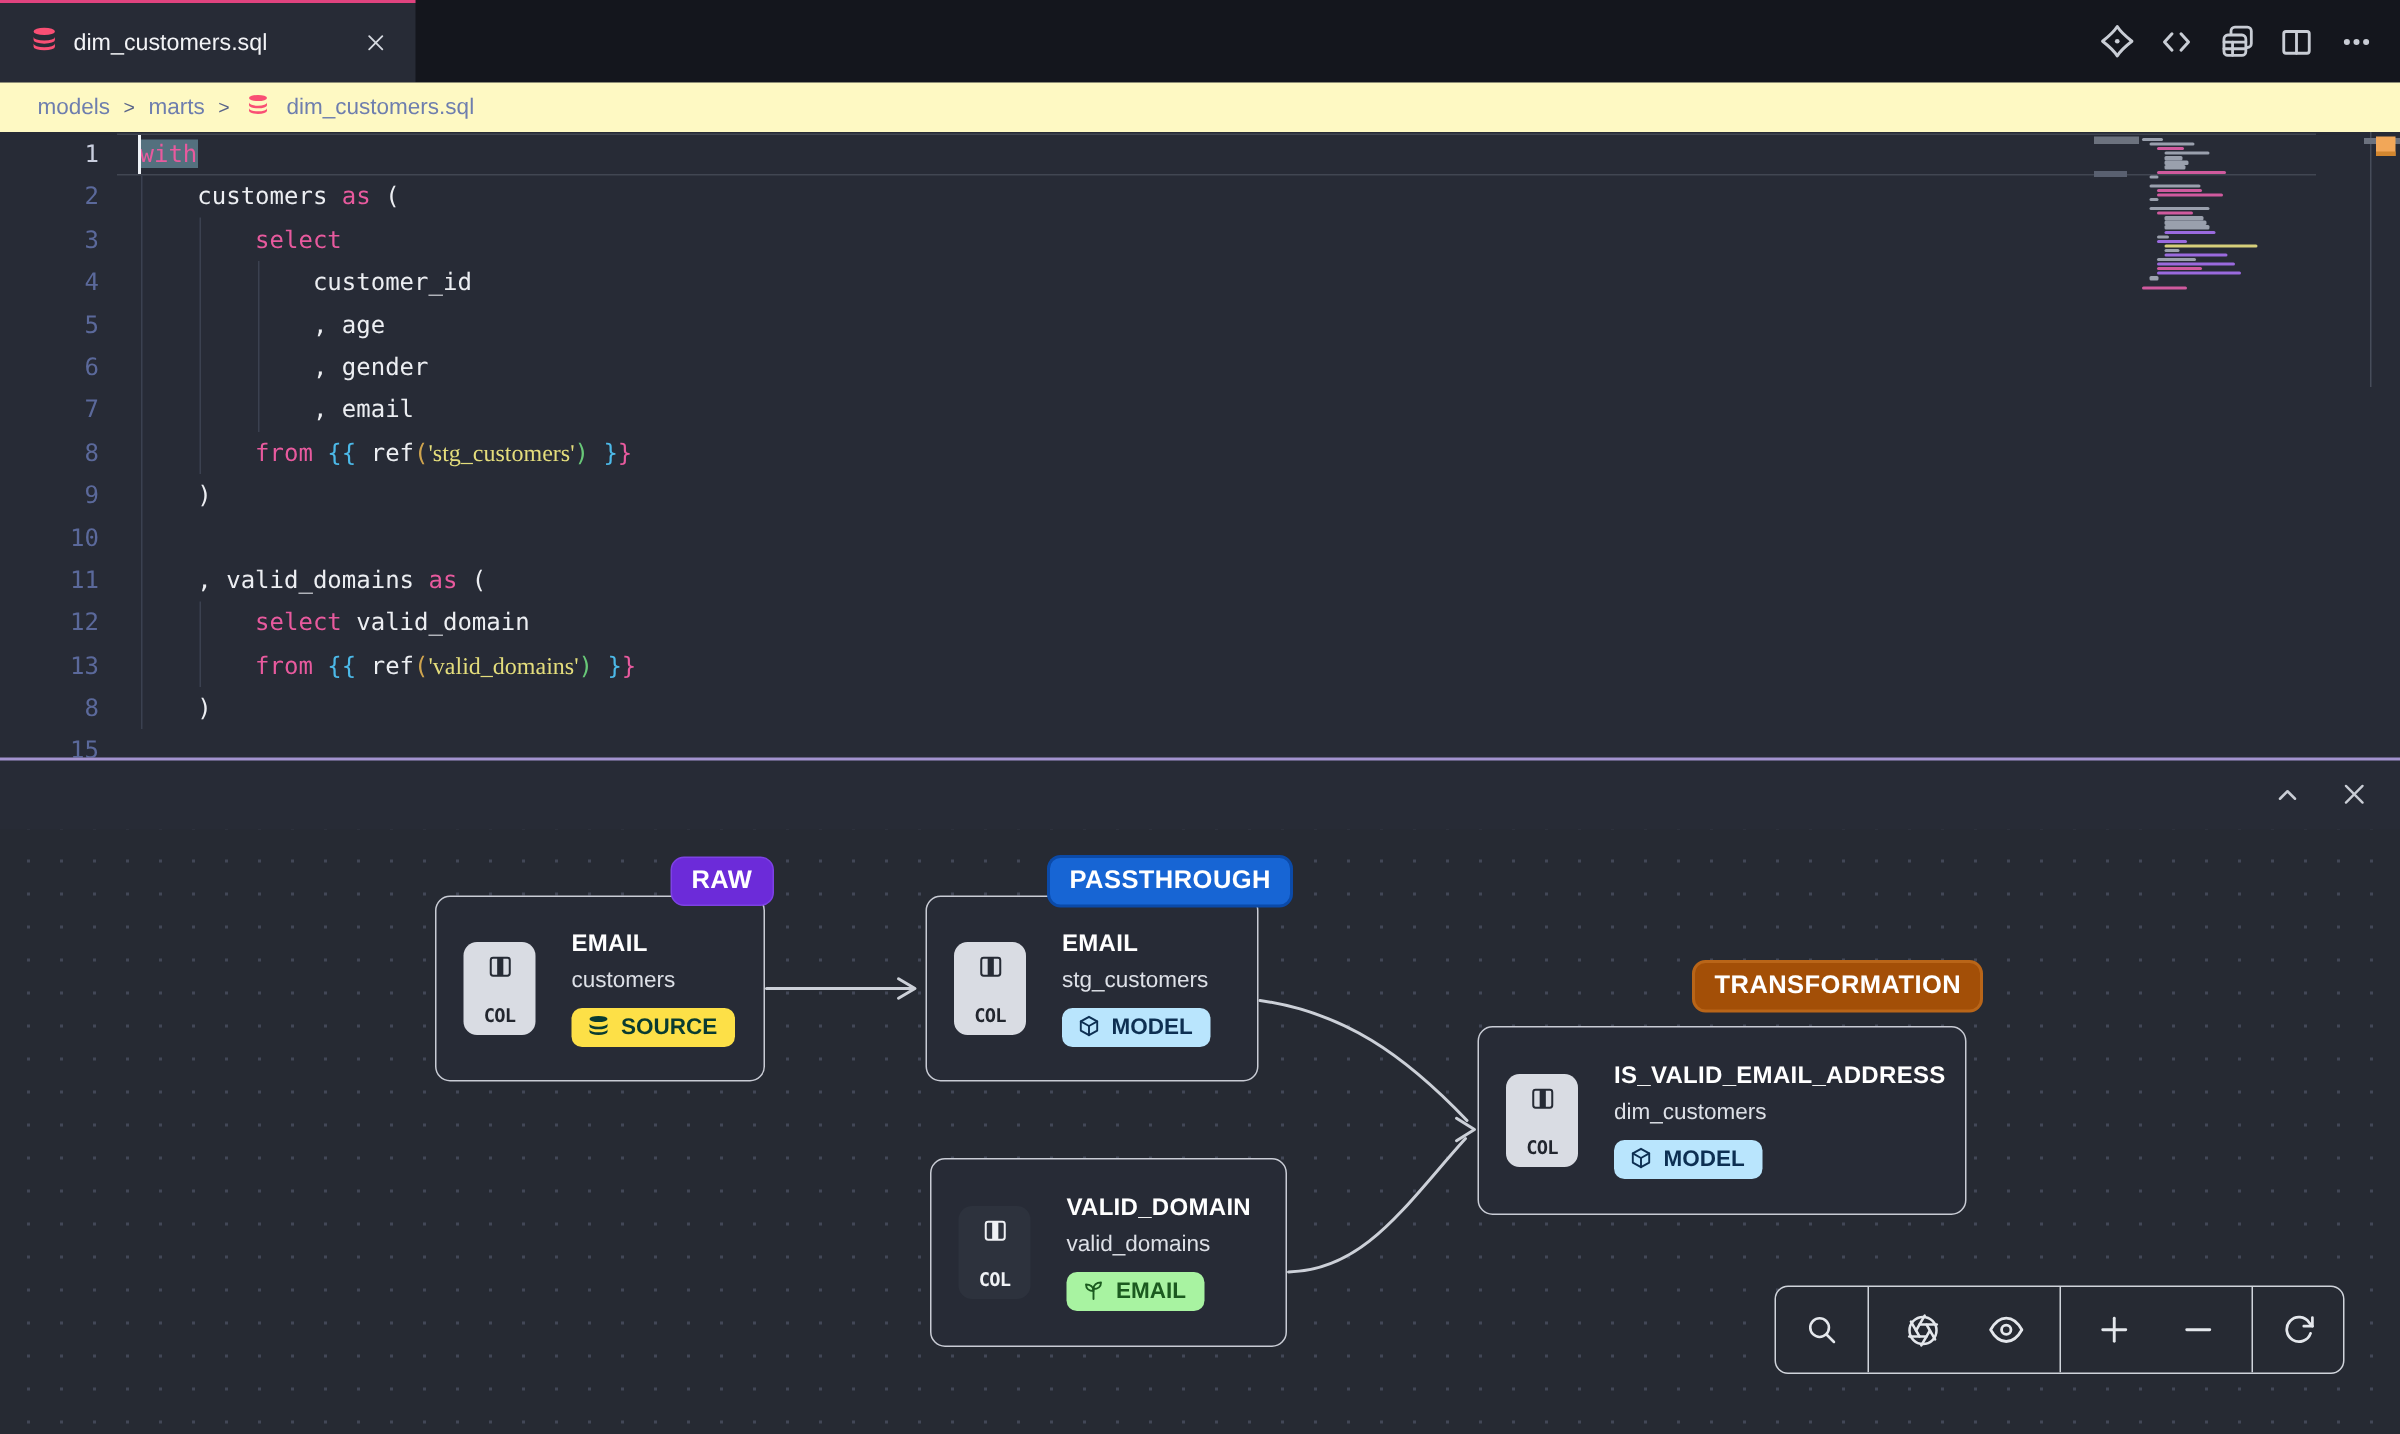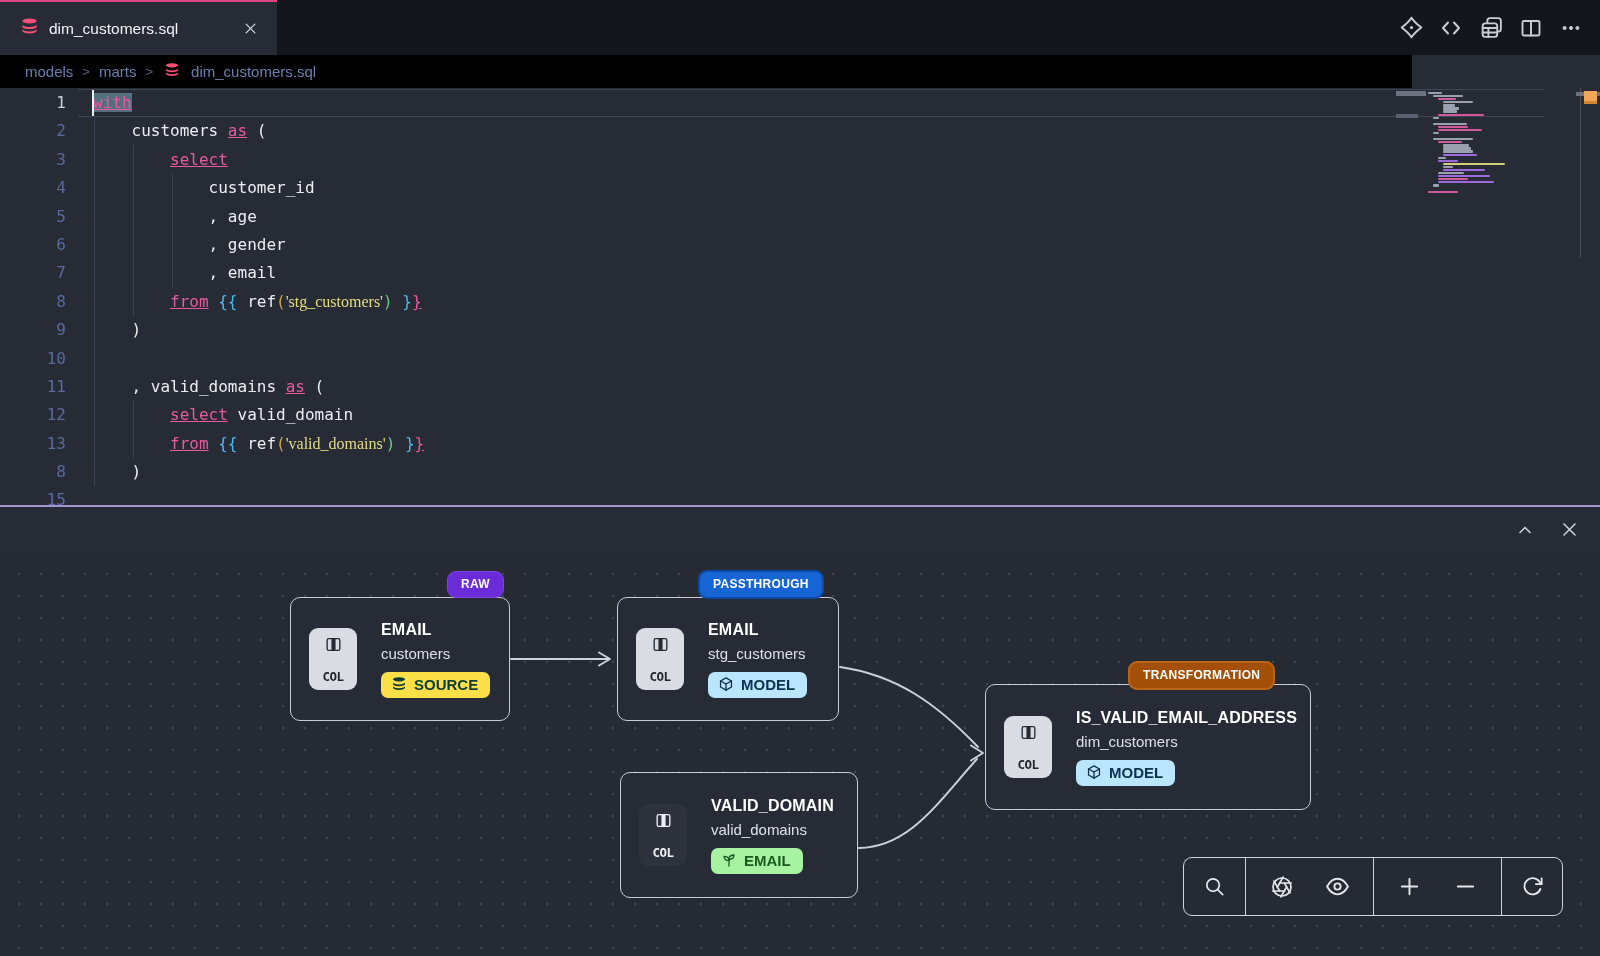--- a/index.html
+++ b/index.html
@@ -15,33 +15,33 @@
     position:relative; width:277px; height:55px; background:#272b36;
     display:flex; align-items:center; gap:10px; padding:0 16px 0 20px;
     border-top:2.5px solid #e0437f;
   }
   .tab-title { font-size:15.5px; color:#f2f3f6; font-weight:500; flex:1; white-space:nowrap; }
   .tab-close { color:#cfd3da; font-size:15px; width:22px; height:22px; display:flex; align-items:center; justify-content:center; border-radius:4px; }
   .tabbar-actions { position:absolute; right:14px; top:0; height:55px; display:flex; align-items:center; gap:10px; }
   .icon-btn { width:30px; height:30px; display:flex; align-items:center; justify-content:center; color:#c9cdd5; border-radius:5px; }
   .icon-btn svg { stroke:#c9cdd5; }
   
-  .breadcrumb { position:absolute; left:0; top:55px; width:1412px; height:33px; background:#000000;
+  .breadcrumb { position:absolute; left:0; top:55px; width:1600px; height:33px; background:#fef9c3;
     display:flex; align-items:center; gap:9px; padding-left:25px; font-size:15px; color:#6e7eae; }
   .crumb-sep { color:#596489; font-size:13px; }
   .breadcrumb .dbicon { margin:0 2px; }
   
   .editor { position:absolute; left:0; top:88px; width:1600px; height:417px; background:#272b36; overflow:hidden;
     font-family:"DejaVu Sans Mono", monospace; font-size:16px; line-height:28.4px; }
   .gutter { position:absolute; left:0; top:1px; width:66px; text-align:right; color:#5b699b; user-select:none; }
   .gutter .ln { height:28.4px; }
   .gutter .ln.active { color:#c9cede; }
   .code { position:absolute; left:66px; top:1px; right:0; white-space:pre; }
   .code .cl { height:28.4px; padding-left:27px; }
-  .tok-kw { color:#e85a9e;text-decoration:underline; }
+  .tok-kw { color:#e85a9e; }
   .tok-id { color:#eceef2; }
   .tok-jinja { color:#4cb9e8; }
   .tok-pgold { color:#cfa44e; }
   .tok-pgreen { color:#68c878; }
   .tok-str { color:#e4dd7c;font-family:Liberation Serif, serif; }
   .sel { background:#54707e; }
   .caret { position:absolute; left:92px; top:2px; width:2px; height:26px; background:#eef2f7; }
   .cur-line { position:absolute; left:78px; right:56px; top:1px; height:28.4px;
     border-top:1px solid rgba(205,212,228,0.16); border-bottom:1px solid rgba(205,212,228,0.16); }
   .iguide { position:absolute; width:1px; background:#3b4150; }
@@ -72,21 +72,21 @@
   .col-tile .col-label { font-family:"DejaVu Sans Mono", monospace; font-size:12.5px; font-weight:bold; letter-spacing:-0.5px; }
   .col-tile.dark { background:#2d323d; color:#f0f2f5; }
   .node-text { display:flex; flex-direction:column; align-items:flex-start; }
   .node-title { font-size:16px; font-weight:700; color:#ffffff; letter-spacing:0.2px; }
   .node-sub { font-size:15px; color:#dde0e7; margin-top:6px; }
   .asset-badge { margin-top:10px; display:inline-flex; align-items:center; gap:7px; padding:4px 12px 5px 10px;
     border-radius:7px; font-size:15px; font-weight:700; }
   .asset-source { background:#fde047; color:#093b31; }
   .asset-model  { background:#b9e5fd; color:#0d2f52; }
   .asset-seed   { background:#a8f3a1; color:#1b5a1f; }
-  .type-badge { position:absolute; padding:5px 13px 6px; border-radius:9px; font-size:12px; font-weight:700;
+  .type-badge { position:absolute; padding:5px 13px 6px; border-radius:9px; font-size:17px; font-weight:700;
     color:#ffffff; letter-spacing:0.3px; white-space:nowrap; z-index:3; }
   .type-raw { background:#6c2bd9; border:1.5px solid #7d42e4; }
   .type-pass { background:#1765d4; border:2px solid #0b4aa8; }
   .type-trans { background:#a34f07; border:2px solid #b96518; }
   
   .lin-toolbar { position:absolute; left:1183px; top:304px; width:380px; height:59px;
     border:1.5px solid #d0d4db; border-radius:9px; background:#262a33; display:flex; overflow:hidden; }
   .lt-cell { display:flex; align-items:center; justify-content:space-evenly; border-right:1.5px solid #d0d4db; }
   .lt-cell:last-child { border-right:none; }
   .lt-btn { width:40px; height:40px; display:flex; align-items:center; justify-content:center; }
@@ -347,21 +347,21 @@
         <span class="asset-badge asset-model">
           <svg class="s" width="16" height="16" viewBox="0 0 24 24" stroke="#0d2f52" stroke-width="1.9">
             <path d="M12 2.8 L20.2 7.4 V16.6 L12 21.2 L3.8 16.6 V7.4 Z"></path>
             <path d="M3.8 7.4 L12 12 L20.2 7.4"></path>
               <path d="M12 12 V21.2"></path>
           </svg>
           <span>MODEL</span>
         </span>
       </div>
     </div>
-    <div class="type-badge type-trans" style="left:1128px; top:108px;">TRANSFORMATION</div>
+    <div class="type-badge type-trans" style="left:1128px; top:87px;">TRANSFORMATION</div>
 
     <div class="lin-toolbar">
       <div class="lt-cell" style="width:62px;">
         <span class="lt-btn">
           <svg class="s" width="23" height="23" viewBox="0 0 24 24" stroke-width="1.8">
               <circle cx="10.5" cy="10.5" r="6.5"></circle>
               <line x1="15.3" y1="15.3" x2="20.5" y2="20.5"></line>
             </svg>
         </span>
       </div>

